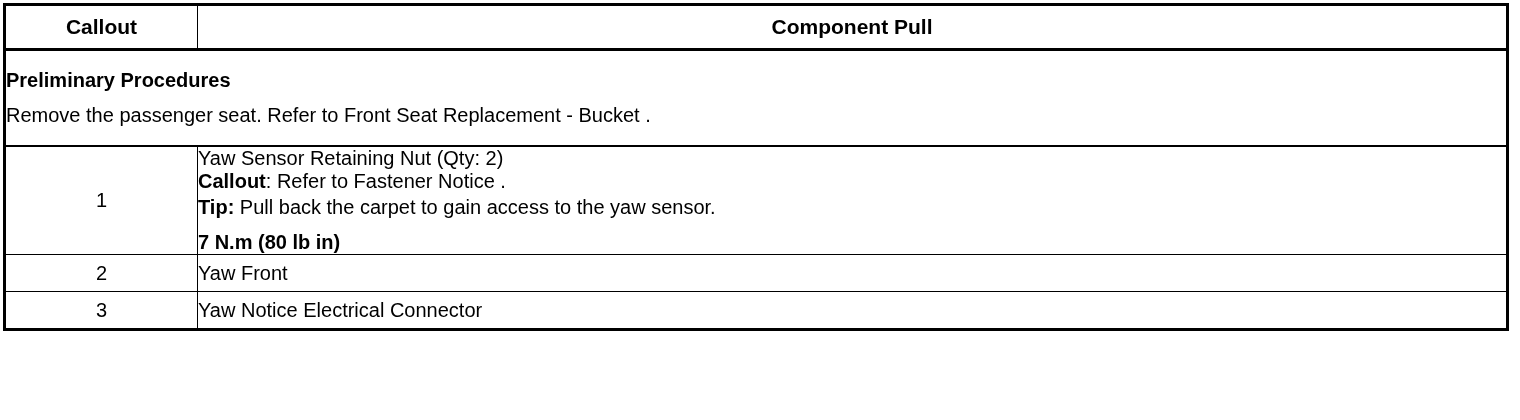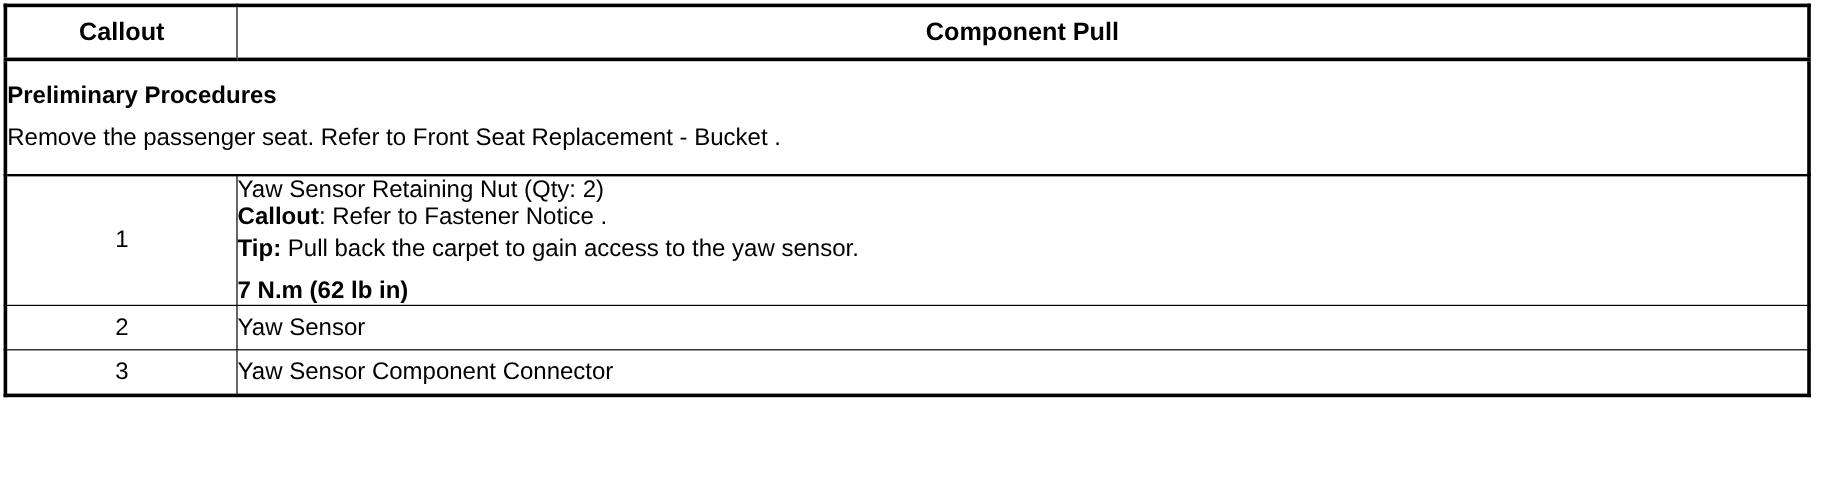--- a/index.html
+++ b/index.html
@@ -130,30 +130,30 @@
           <p class="prelim-text">Remove the passenger seat. Refer to Front Seat Replacement - Bucket .</p>
         </td>
       </tr>
 
       <tr>
         <td class="callout-num">1</td>
         <td class="detail-cell">
           <p class="line primary">Yaw Sensor Retaining Nut (Qty: 2)</p>
           <p class="line notice"><span class="bold">Callout</span><span>: </span><span>Refer to Fastener Notice .</span></p>
           <p class="line tip"><span class="bold">Tip:</span><span> Pull back the carpet to gain access to the yaw sensor.</span></p>
-          <p class="line torque">7 N.m (62 lb in)</p>
+          <p class="line torque">7 N.m (80 lb in)</p>
         </td>
       </tr>
 
       <tr class="simple-row">
         <td class="callout-num">2</td>
-        <td class="simple-name">Yaw Sensor</td>
+        <td class="simple-name">Yaw Front</td>
       </tr>
 
       <tr class="simple-row last">
         <td class="callout-num">3</td>
-        <td class="simple-name">Yaw Sensor Component Connector</td>
+        <td class="simple-name">Yaw Notice Electrical Connector</td>
       </tr>
 
     </tbody>
   </table>
 
 </div>
 
 </body></html>

